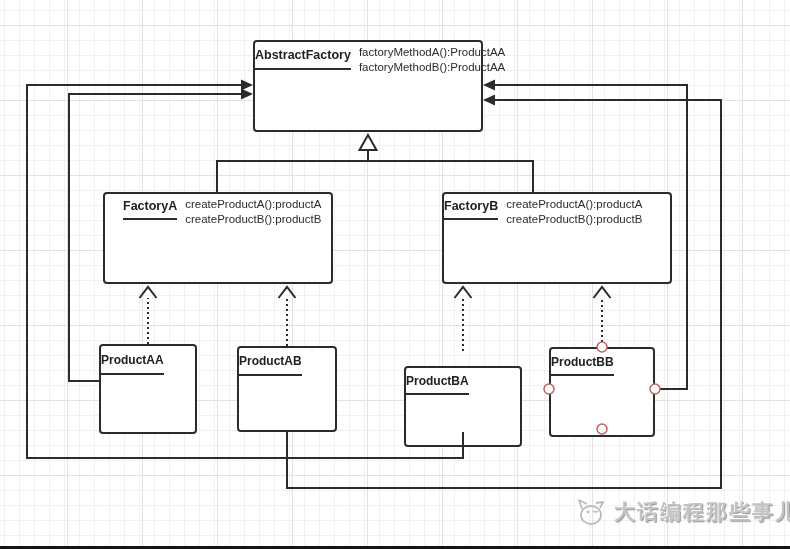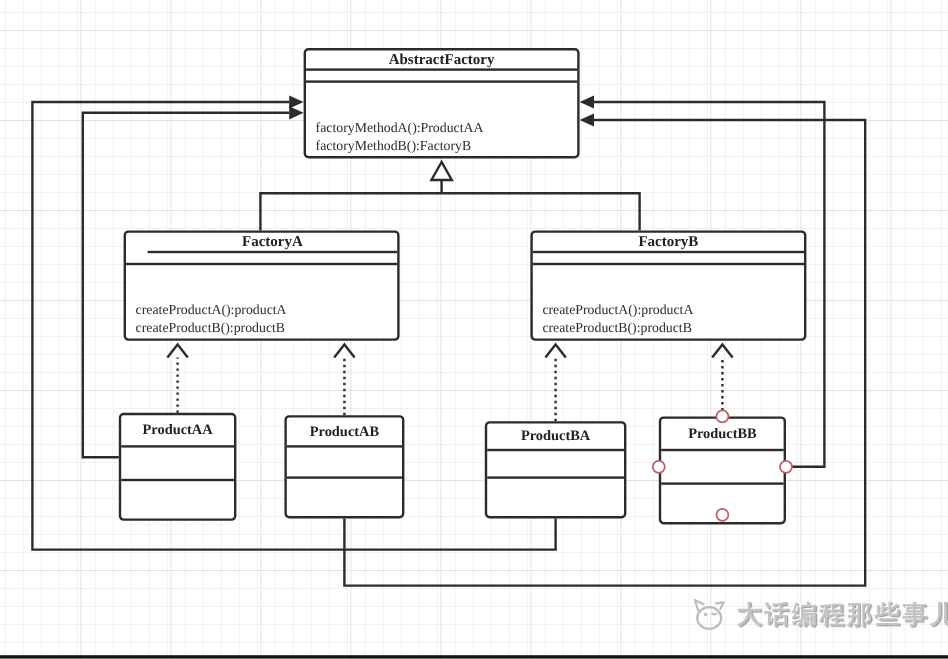--- a/index.html
+++ b/index.html
@@ -12,44 +12,42 @@
       linear-gradient(#e5e1e1 1px, transparent 1px),
       linear-gradient(90deg, #e5e1e1 1px, transparent 1px),
       linear-gradient(#f4f0f0 1px, transparent 1px),
       linear-gradient(90deg, #f4f0f0 1px, transparent 1px);
     background-size:75px 75px,75px 75px,15px 15px,15px 15px;
     background-position:0 25px,67px 0,0 10px,4px 0;
     overflow:hidden;
   }
   .uml-box{
     position:absolute;
-    display:flex;flex-direction:column;
+    display:flex;flex-direction:row;
     background:#fff;
     border:2px solid #2b2b2b;
     border-radius:4px;
     box-sizing:border-box;
     color:#212121;
-    font-family:Liberation Serif, serif;
   }
   .uml-title{
     display:flex;align-items:center;justify-content:center;
     font-weight:bold;
     border-bottom:2px solid #2b2b2b;
     white-space:nowrap;
   }
   .uml-attrs{
     border-bottom:2px solid #2b2b2b;
   }
   .uml-methods{
     padding:3px 0 0 8px;
     font-size:11.5px;
     line-height:15px;
     color:#2b2b2b;
     white-space:nowrap;
-    margin-top:28px;
   }
   .ft .uml-title{font-size:12.5px;}
   .pt .uml-title{font-size:12px;}
   svg.overlay{position:absolute;left:0;top:0;width:790px;height:549px;}
   .edge{stroke:#2b2b2b;stroke-width:2;fill:none;}
   .edge-fill{fill:#2b2b2b;stroke:none;}
   .tri-hollow{fill:#ffffff;stroke:#2b2b2b;stroke-width:2;}
   .dotted{stroke:#2b2b2b;stroke-width:2;fill:none;stroke-dasharray:2 3;}
   .chevron{stroke:#2b2b2b;stroke-width:2;fill:none;}
   .handle{fill:#ffffff;stroke:#c06060;stroke-width:1.5;}
@@ -71,21 +69,21 @@
 </head>
 <body>
 
 <div class="canvas">
 
   <div class="uml-box ft" style="left:253px;top:40px;width:230px;height:92px;">
     <div class="uml-title" style="height:26px;">AbstractFactory</div>
     <div class="uml-attrs" style="height:28px;"></div>
     <div class="uml-methods">
       <div>factoryMethodA():ProductAA</div>
-      <div>factoryMethodB():FactoryB</div>
+      <div>factoryMethodB():ProductAA</div>
     </div>
   </div>
 
   <div class="uml-box ft" style="left:103px;top:192px;width:230px;height:92px;">
     <div class="uml-title" style="height:24px;margin-left:18px;">FactoryA</div>
     <div class="uml-attrs" style="height:30px;"></div>
     <div class="uml-methods">
       <div>createProductA():productA</div>
       <div>createProductB():productB</div>
     </div>
@@ -105,21 +103,21 @@
     <div class="uml-attrs" style="height:27px;"></div>
     <div class="uml-methods"></div>
   </div>
 
   <div class="uml-box pt" style="left:99px;top:344px;width:98px;height:90px;">
     <div class="uml-title" style="height:27px;">ProductAA</div>
     <div class="uml-attrs" style="height:28px;"></div>
     <div class="uml-methods"></div>
   </div>
 
-  <div class="uml-box pt" style="left:404px;top:351px;width:118px;height:81px;">
+  <div class="uml-box pt" style="left:404px;top:366px;width:118px;height:81px;">
     <div class="uml-title" style="height:25px;">ProductBA</div>
     <div class="uml-attrs" style="height:26px;"></div>
     <div class="uml-methods"></div>
   </div>
 
   <div class="uml-box pt" style="left:549px;top:347px;width:106px;height:90px;">
     <div class="uml-title" style="height:25px;">ProductBB</div>
     <div class="uml-attrs" style="height:26px;"></div>
     <div class="uml-methods"></div>
   </div>

